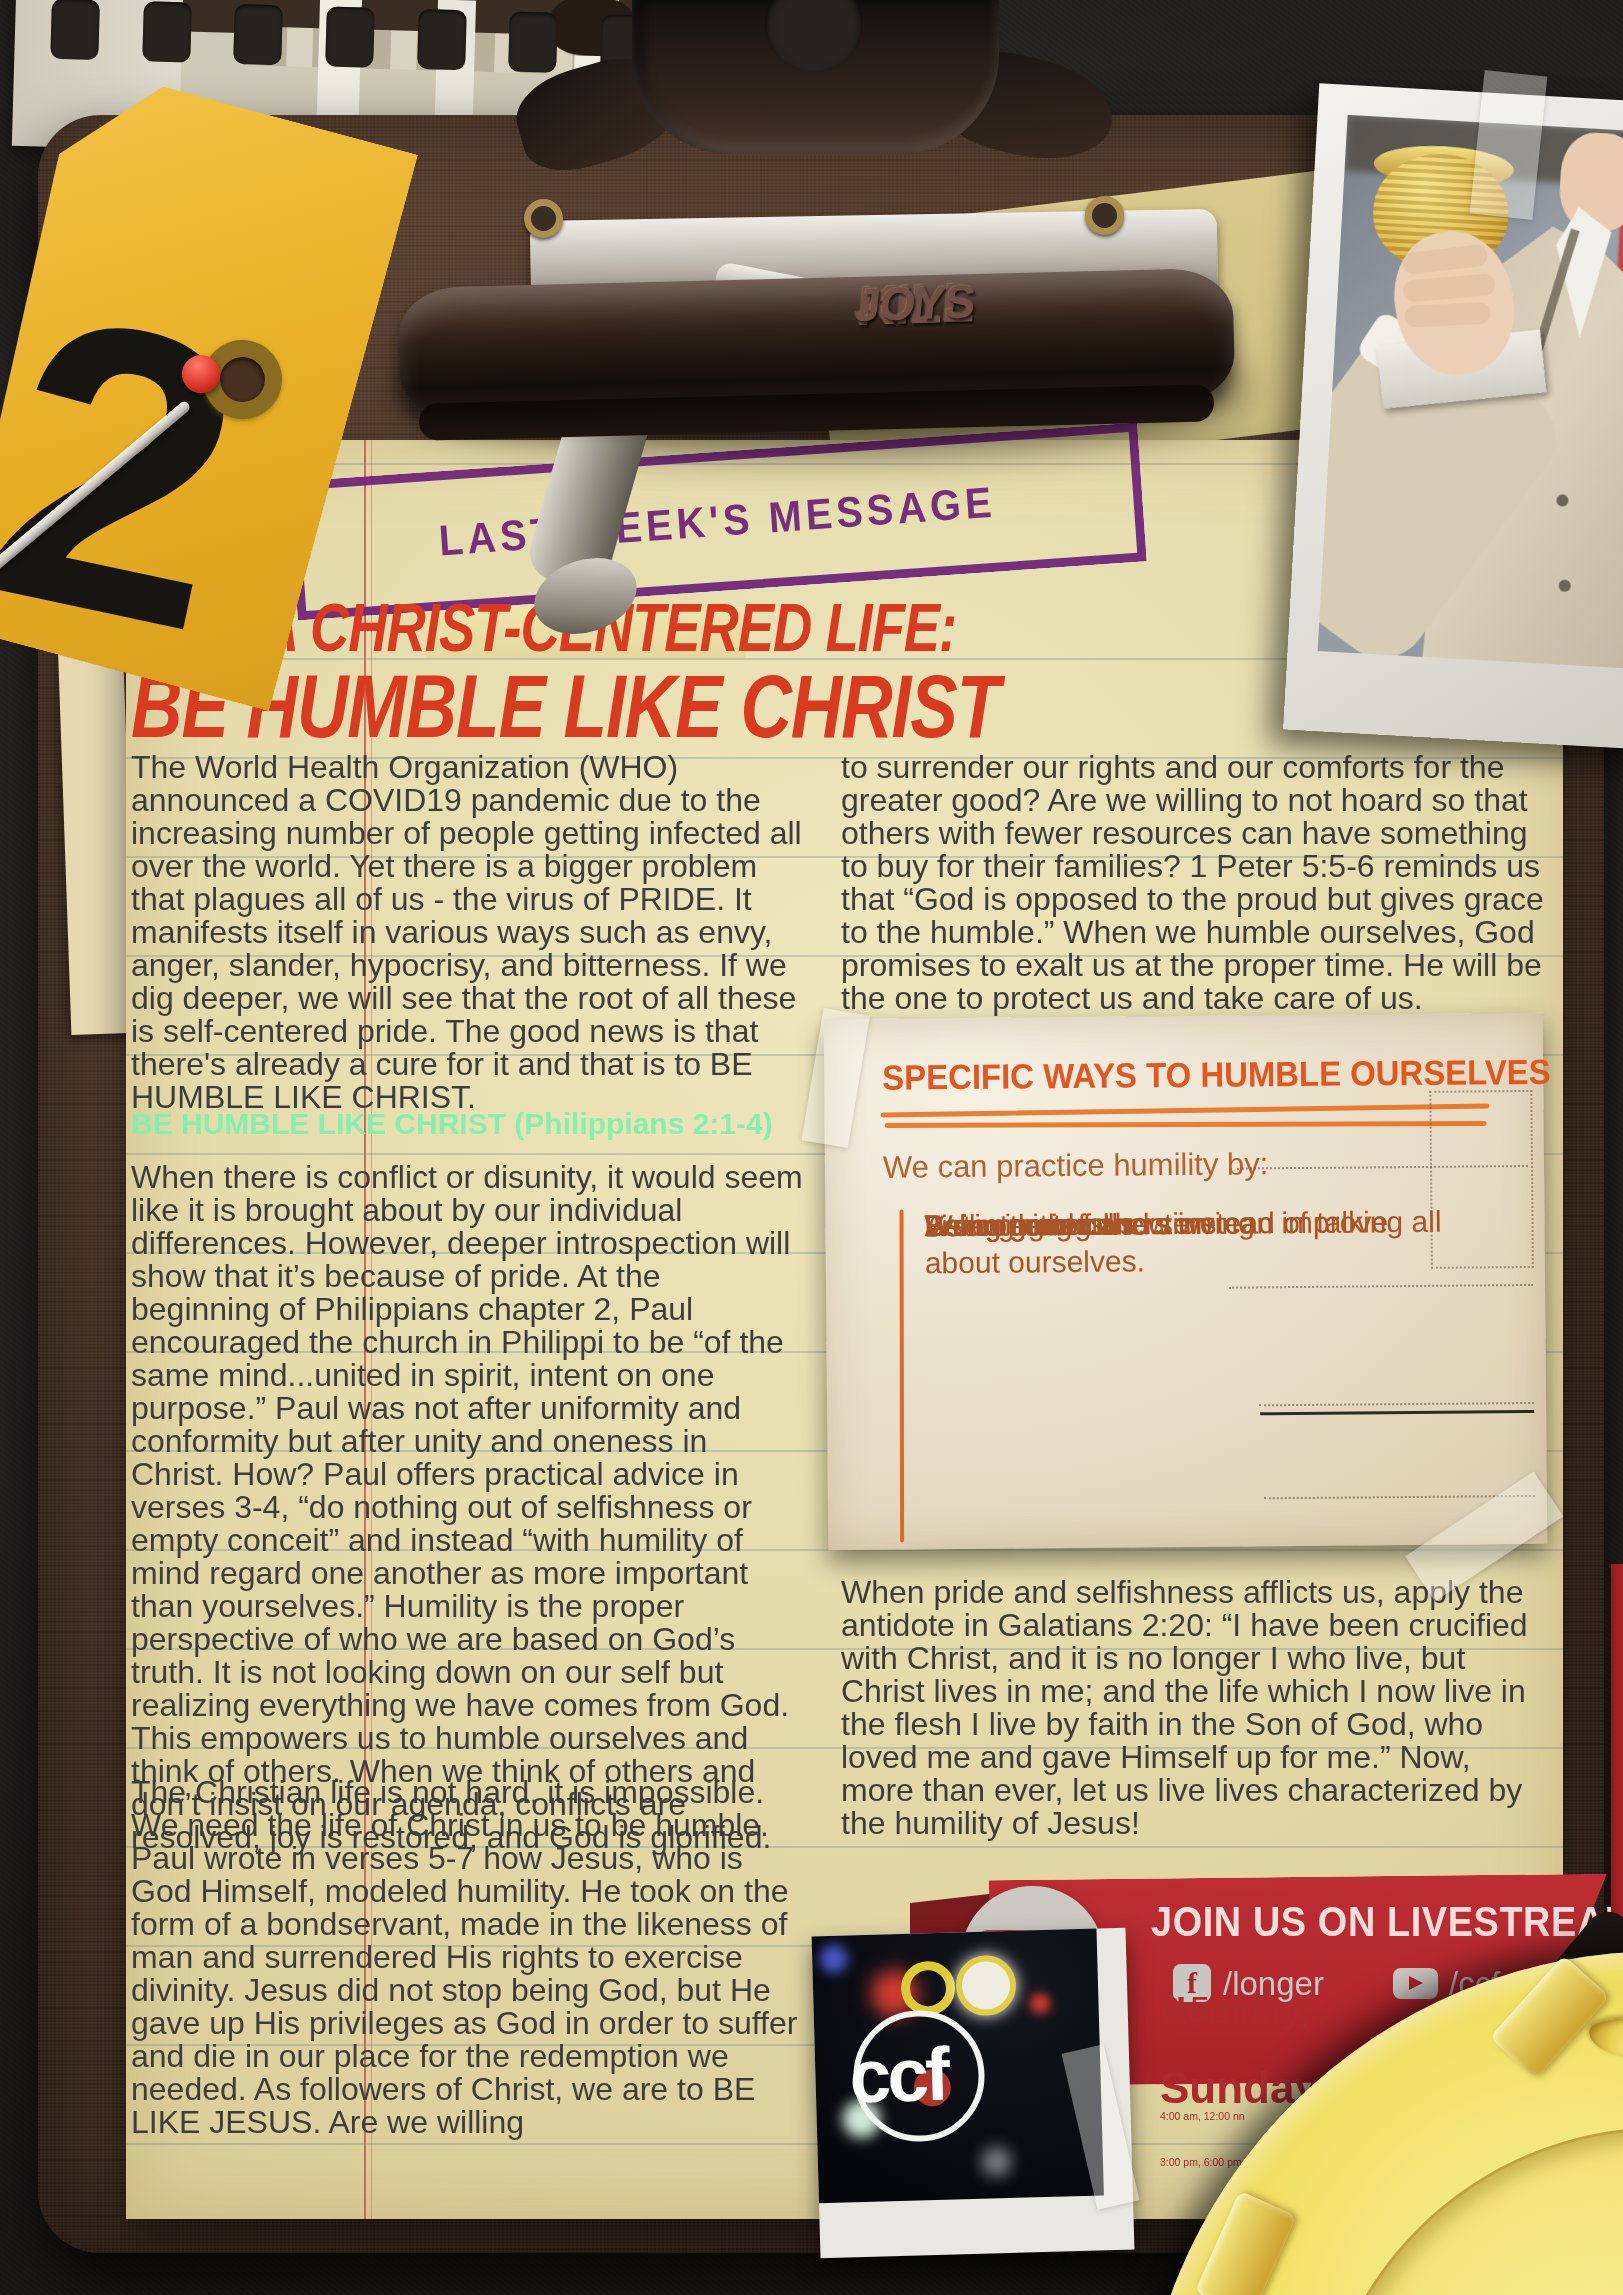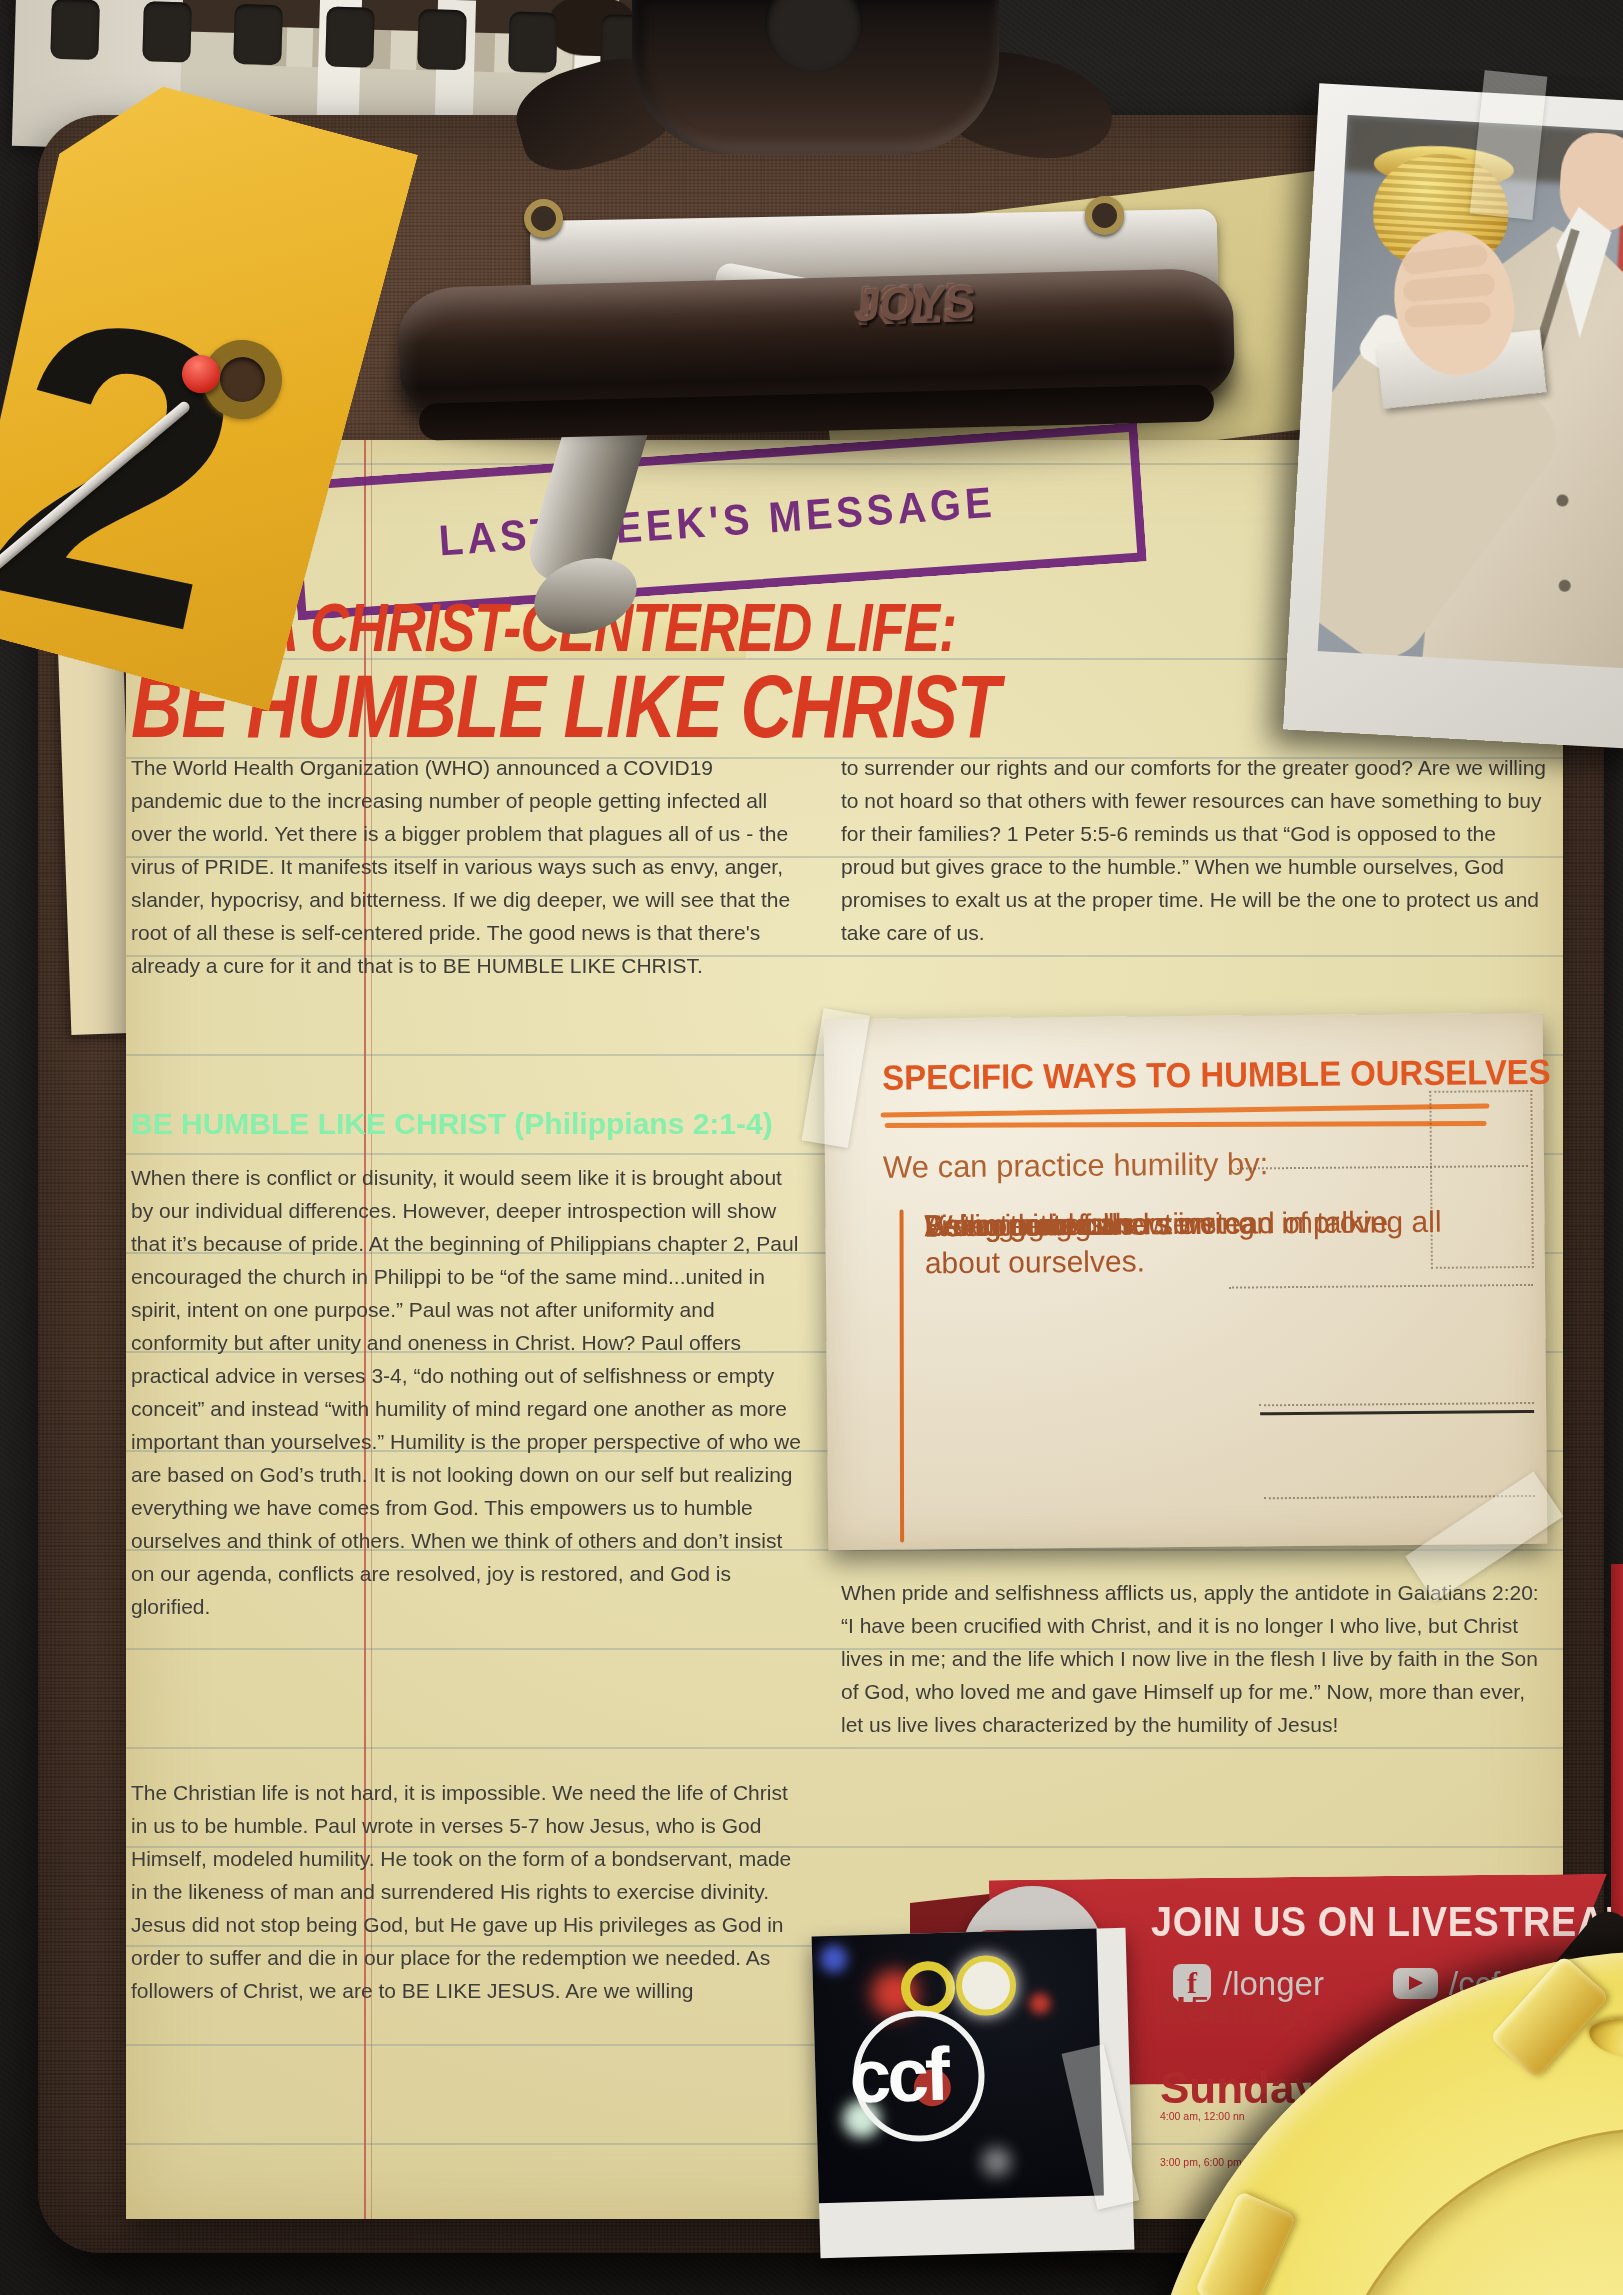--- a/index.html
+++ b/index.html
@@ -86,21 +86,21 @@
   
   .stamp{left:292px;top:452px;width:851px;height:139px;border:9.2px solid #6d2178;transform:rotate(-4deg);
          display:flex;align-items:center;justify-content:center;opacity:.92;
          -webkit-mask-image:radial-gradient(140% 120% at 50% 50%, #000 60%, rgba(0,0,0,.75));}
   .stamp span{font-size:43px;font-weight:800;letter-spacing:4.6px;color:#6d2178;transform:scaleX(.92);white-space:nowrap;}
   .headline1{left:131px;top:588px;font-size:68px;font-weight:bold;font-style:italic;color:#d93a22;
              transform:scaleX(.8);transform-origin:left;letter-spacing:-1.3px;white-space:nowrap;}
   .headline2{left:131px;top:655px;font-size:89px;font-weight:bold;font-style:italic;color:#d93a22;
              transform:scaleX(.8);transform-origin:left;letter-spacing:-1.3px;white-space:nowrap;}
   
-  .p{font-size:21px;line-height:33px;color:#3e3d39;letter-spacing:0;}
+  .p{font-size:32px;line-height:33px;color:#3e3d39;letter-spacing:0;}
   .h{font-size:30px;font-weight:bold;color:#86efac;white-space:nowrap;}
   
   .card{left:826px;top:1016px;width:719px;height:531px;transform:rotate(-.5deg);
         background:
           radial-gradient(120% 120% at 20% 15%, rgba(255,255,255,.5), rgba(140,110,60,.18)),
           #ece1c6;
         box-shadow:0 11.8px 26px rgba(0,0,0,.45), inset 0 0 39px rgba(140,110,60,.25);}
   .card .chead{left:58px;top:39px;font-size:35px;font-weight:800;color:#e05722;transform:scaleX(.94);transform-origin:left;white-space:nowrap;}
   .card .u1,.card .u2{height:4.6px;background:#e8701f;border-radius:2.6px;opacity:.9;}
   .card .u1{left:56px;top:92px;width:609px;transform:rotate(-.35deg);}

